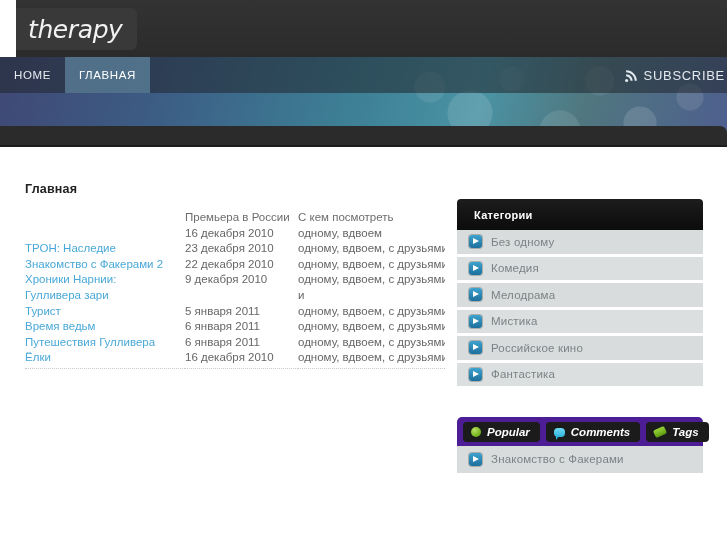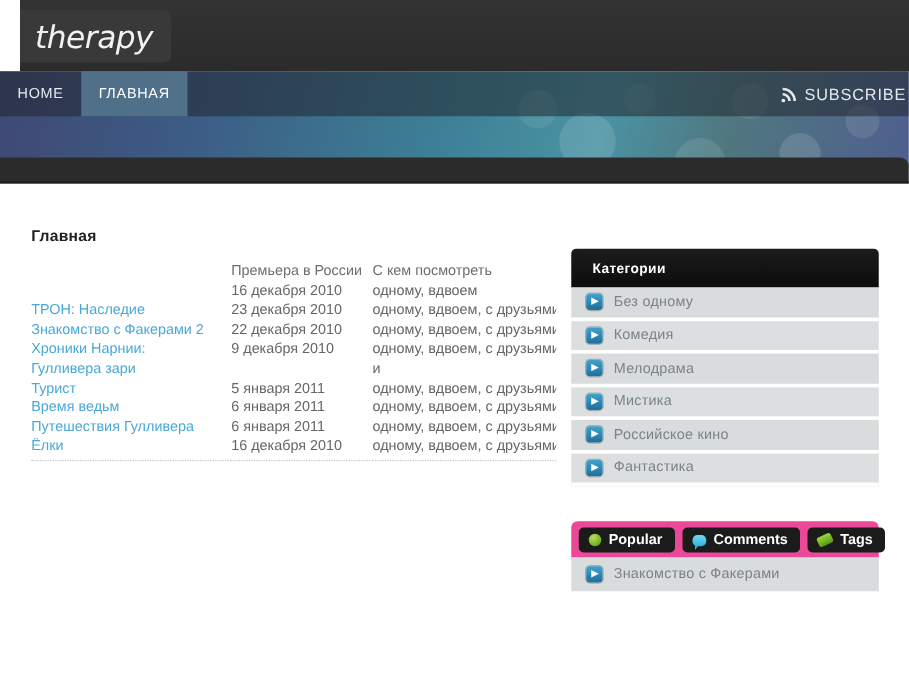--- a/index.html
+++ b/index.html
@@ -173,23 +173,24 @@
     border-top: 3.5px solid transparent;
     border-bottom: 3.5px solid transparent;
     border-left: 6px solid #ffffff;
   }
   .cat-label { font-size: 11.5px; color: #7b8386; letter-spacing: 0.2px; }
 
   
   .tabs-widget { position: relative; }
   .tabs-bar {
     display: flex; gap: 6px;
-    background: #ec4899;
+    background: #4c1d95;
     border-radius: 5px 5px 0 0;
     padding: 5px 6px 4px 6px;
+    font-style: italic;
   }
   .tab {
     display: flex; align-items: center; gap: 6px;
     background: #1b1b1b;
     border-radius: 4px;
     padding: 4px 10px 4px 8px;
     cursor: pointer;
   }
   .tab-label { color: #ffffff; font-size: 11.5px; font-weight: bold; }
   .dot-icon {

